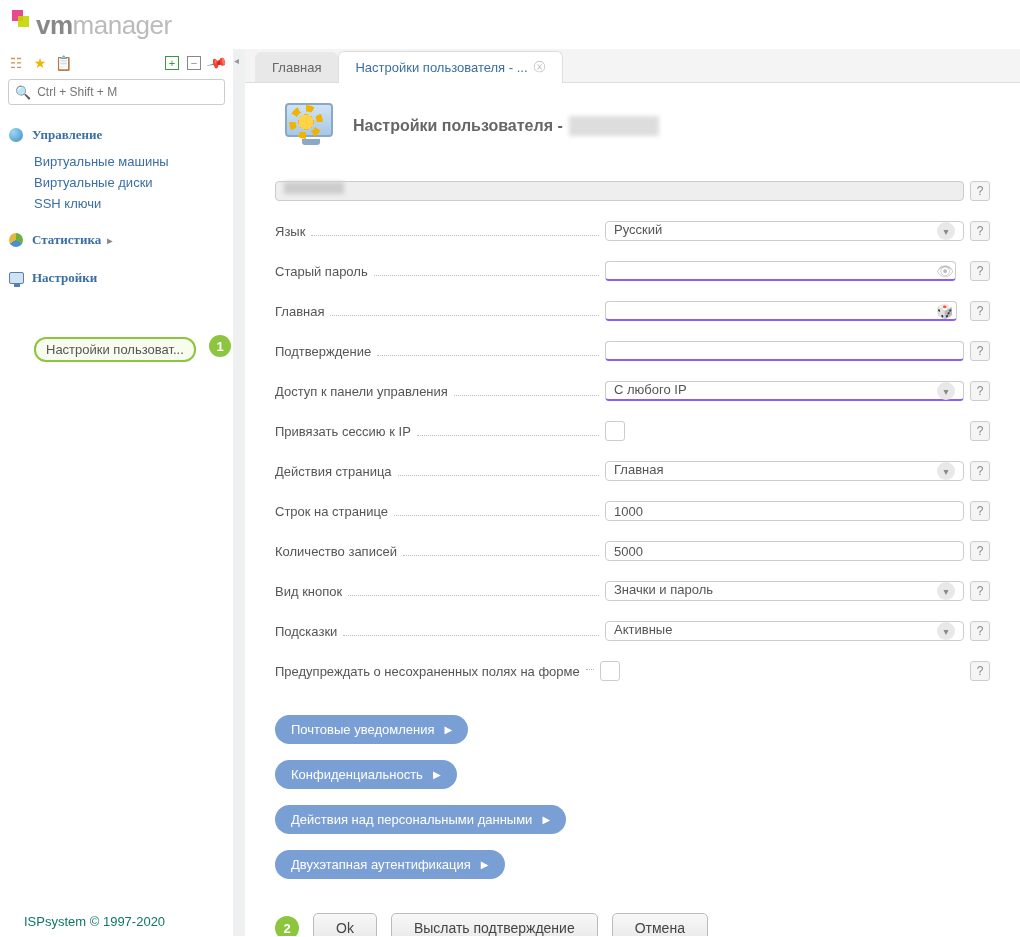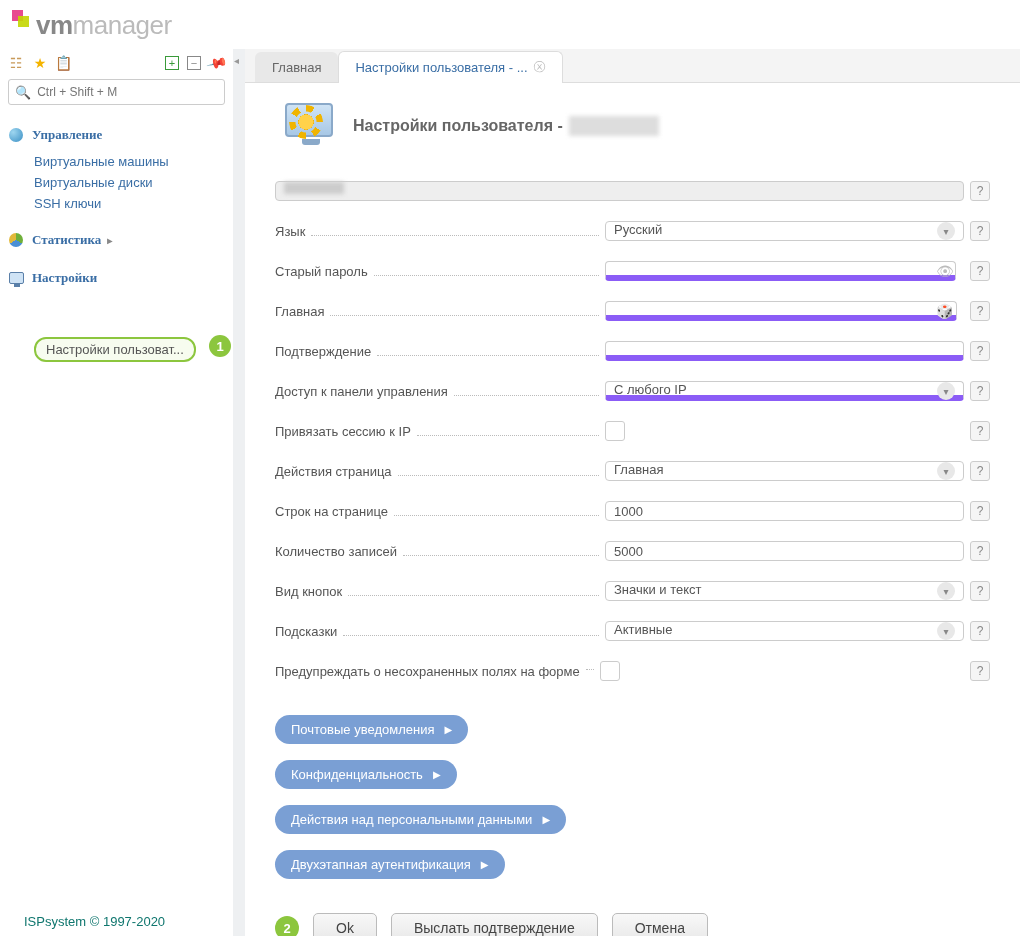--- a/index.html
+++ b/index.html
@@ -48,21 +48,21 @@
 .mon .stand { width: 18px; height: 6px; background: #8aa9c9; margin: 2px auto 0; border-radius: 0 0 3px 3px; }
 .page-title { font-size: 16px; color: #666; font-weight: 700; display: flex; align-items: center; gap: 6px; }
 .page-title .redact { display: inline-block; width: 90px; height: 20px; background: #ddd; filter: blur(2px); }
 
 .form-row { display: flex; align-items: center; margin-bottom: 12px; min-height: 28px; }
 .form-label { width: 330px; color: #555; white-space: nowrap; display: flex; align-items: baseline; }
 .form-label .dots { flex: 1; border-bottom: 1px dotted #bbb; margin: 0 6px 3px 6px; min-width: 20px; }
 .form-field { flex: 1; display: flex; align-items: center; gap: 6px; }
 .text-input, .select-input { height: 20px; border: 1px solid #ccc; border-radius: 4px; padding: 0 8px; font-size: 13px; background: #fff; color: #555; flex: 1; display: flex; align-items: flex-start; justify-content: space-between; }
 .select-input .chev { width: 18px; height: 18px; border-radius: 50%; background: #e8e8e8; display: flex; align-items: center; justify-content: center; color: #888; font-size: 10px; }
-.green-under { border-bottom: 6px solid #8b5cf6; }
+.green-under { border-bottom: 2px solid #8b5cf6; }
 .field-icon { color: #bbb; font-size: 14px; margin-left: -26px; margin-right: 10px; z-index: 1; }
 .help { width: 20px; height: 20px; border: 1px solid #ccc; border-radius: 3px; background: #f5f5f5; color: #888; display: flex; align-items: center; justify-content: center; font-size: 12px; cursor: pointer; flex: 0 0 20px; }
 .checkbox { width: 20px; height: 20px; border: 1px solid #ccc; border-radius: 3px; background: #fff; cursor: pointer; }
 .redact-input { background: #eee; }
 .redact-input .blur { display: inline-block; width: 60px; height: 12px; background: #ccc; filter: blur(2px); }
 
 .section-btn { display: inline-flex; align-items: center; gap: 10px; background: #7a9fd4; color: #fff; border-radius: 16px; padding: 7px 16px; font-size: 13px; margin: 8px 0; cursor: pointer; }
 .section-btn .tri { font-size: 10px; }
 
 .footer-btns { display: flex; align-items: center; gap: 14px; padding: 16px 0 10px 0; border-top: 0; margin-top: 10px; }
@@ -297,21 +297,21 @@
         </div>
       </div>
 
       <div class="form-row">
         <div class="form-label">
             <span>Вид кнопок</span>
             <span class="dots"></span>
           </div>
         <div class="form-field">
           <div class="select-input">
-              <span>Значки и текст</span>
+              <span>Значки и пароль</span>
               <span class="chev">▾</span>
             </div>
           <div class="help">?</div>
         </div>
       </div>
 
       <div class="form-row">
         <div class="form-label">
             <span>Подсказки</span>
             <span class="dots"></span>

